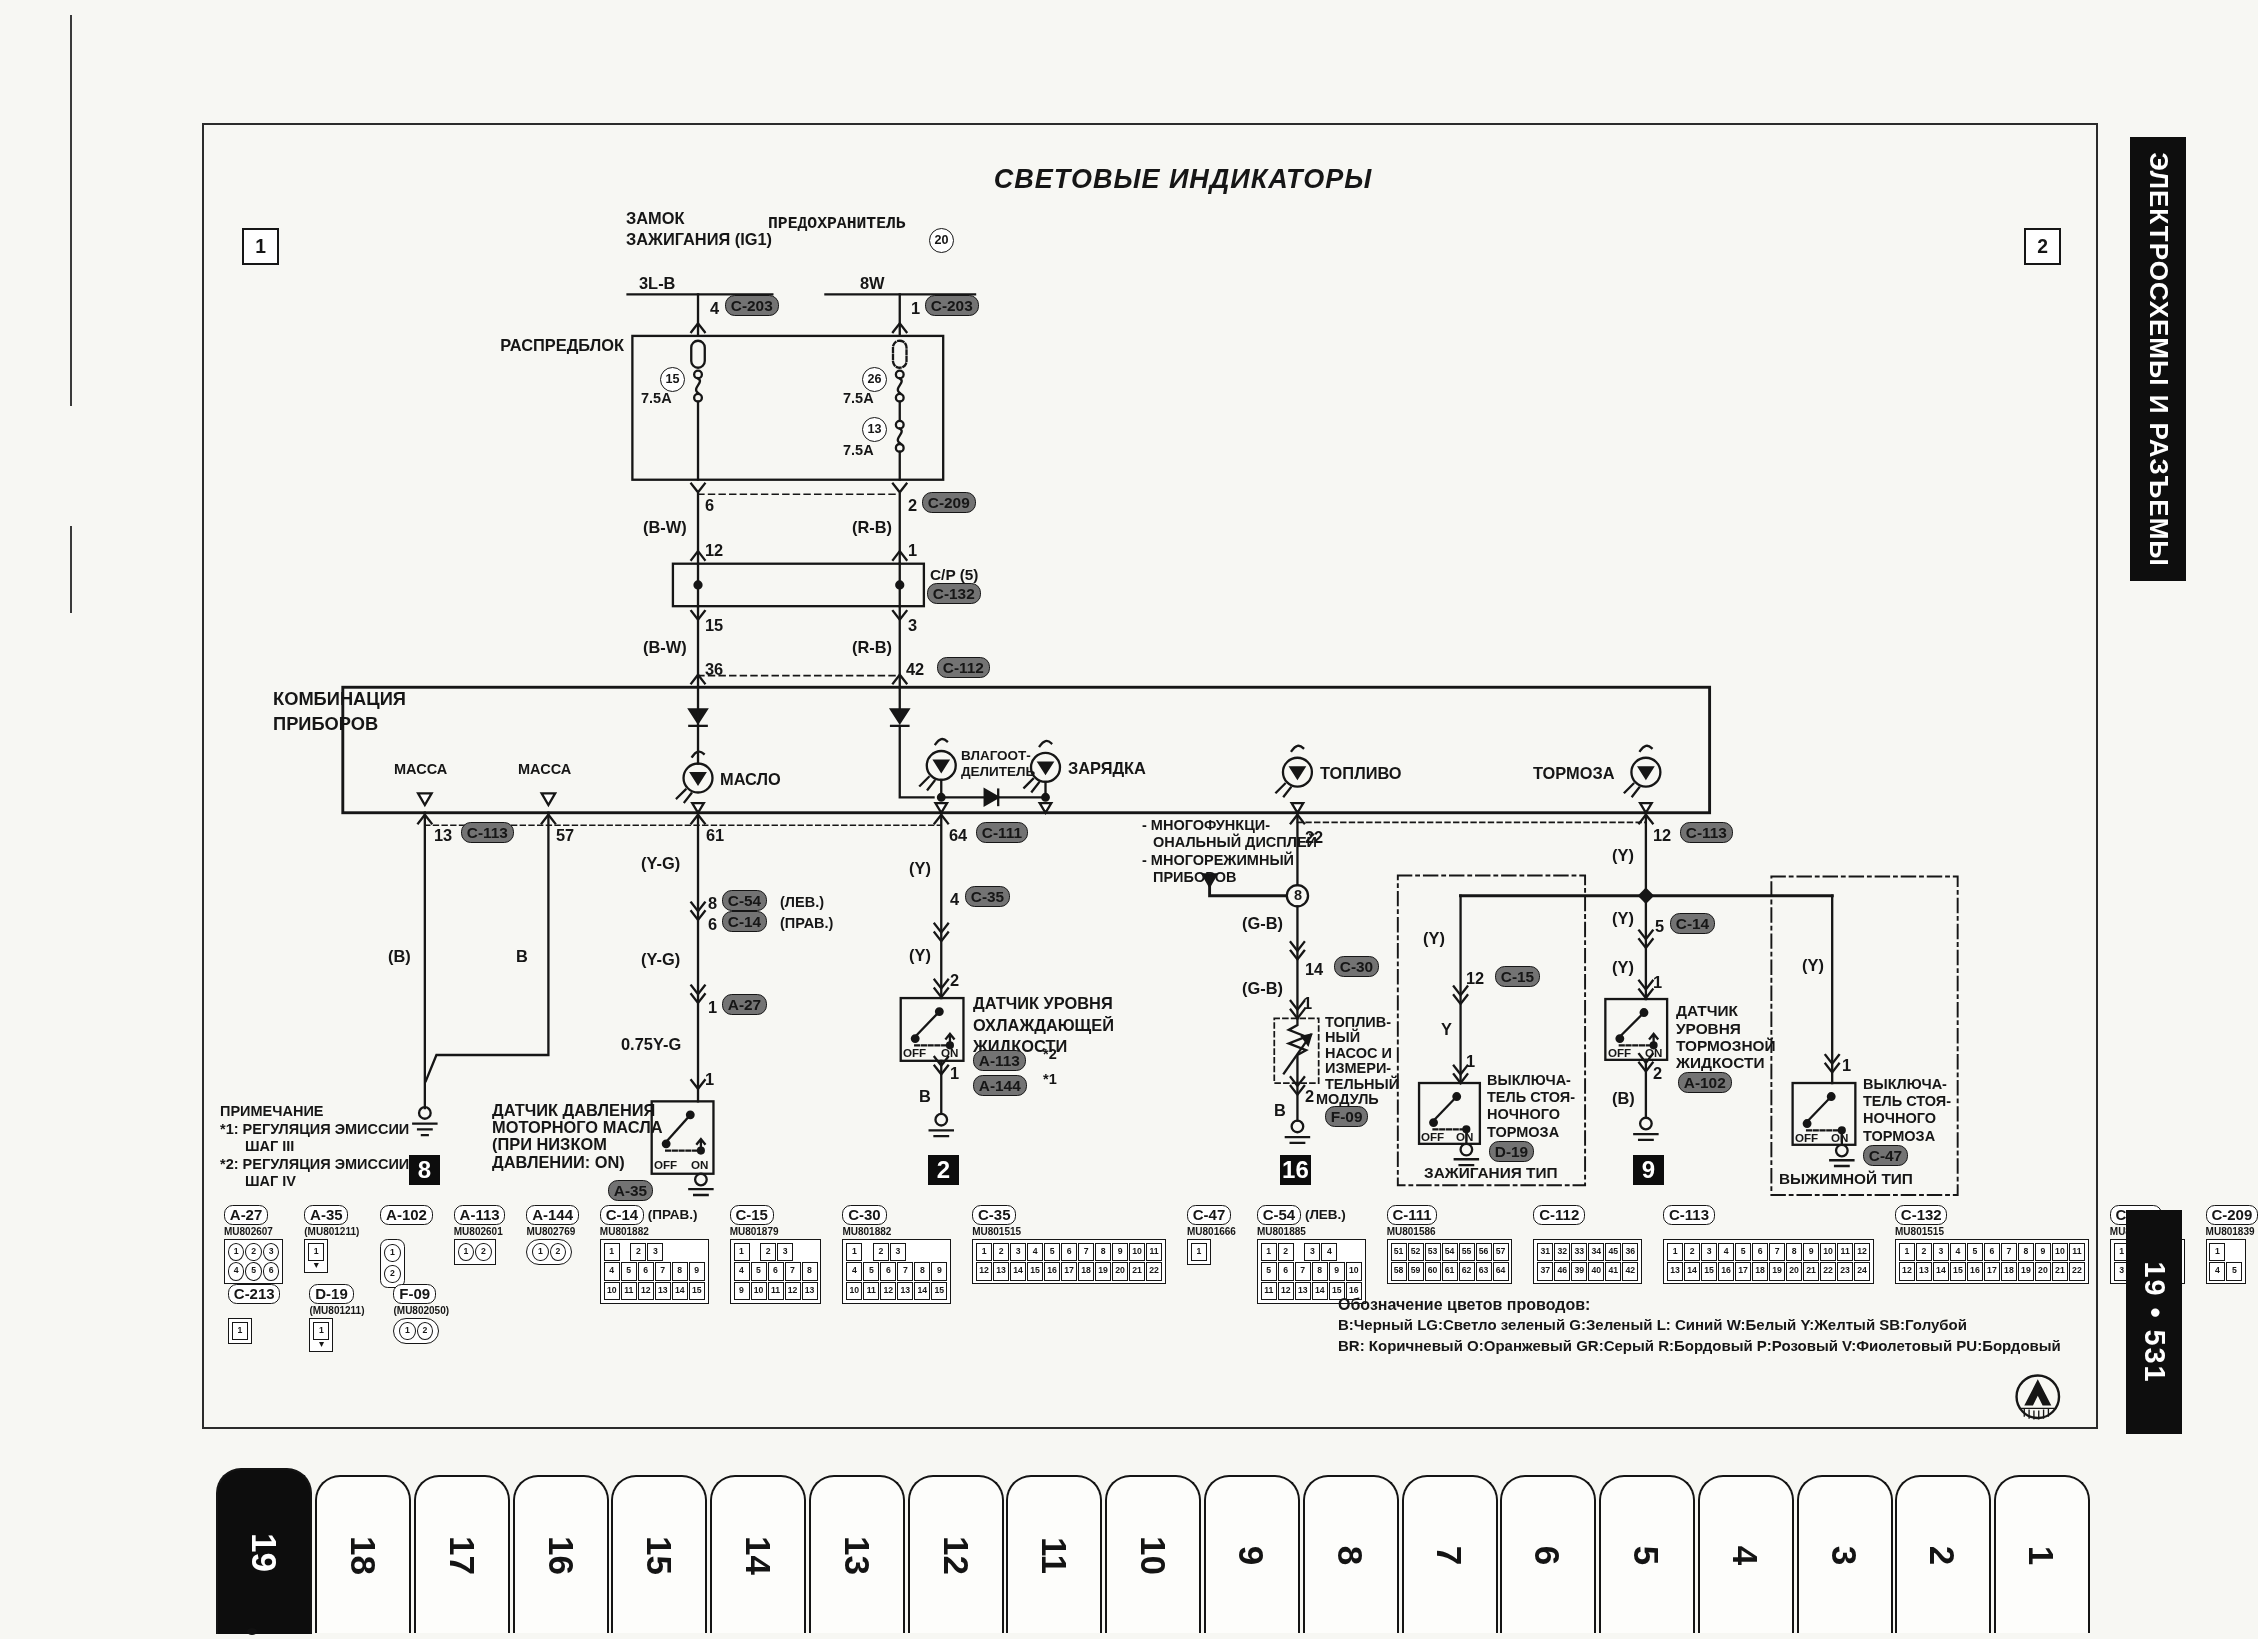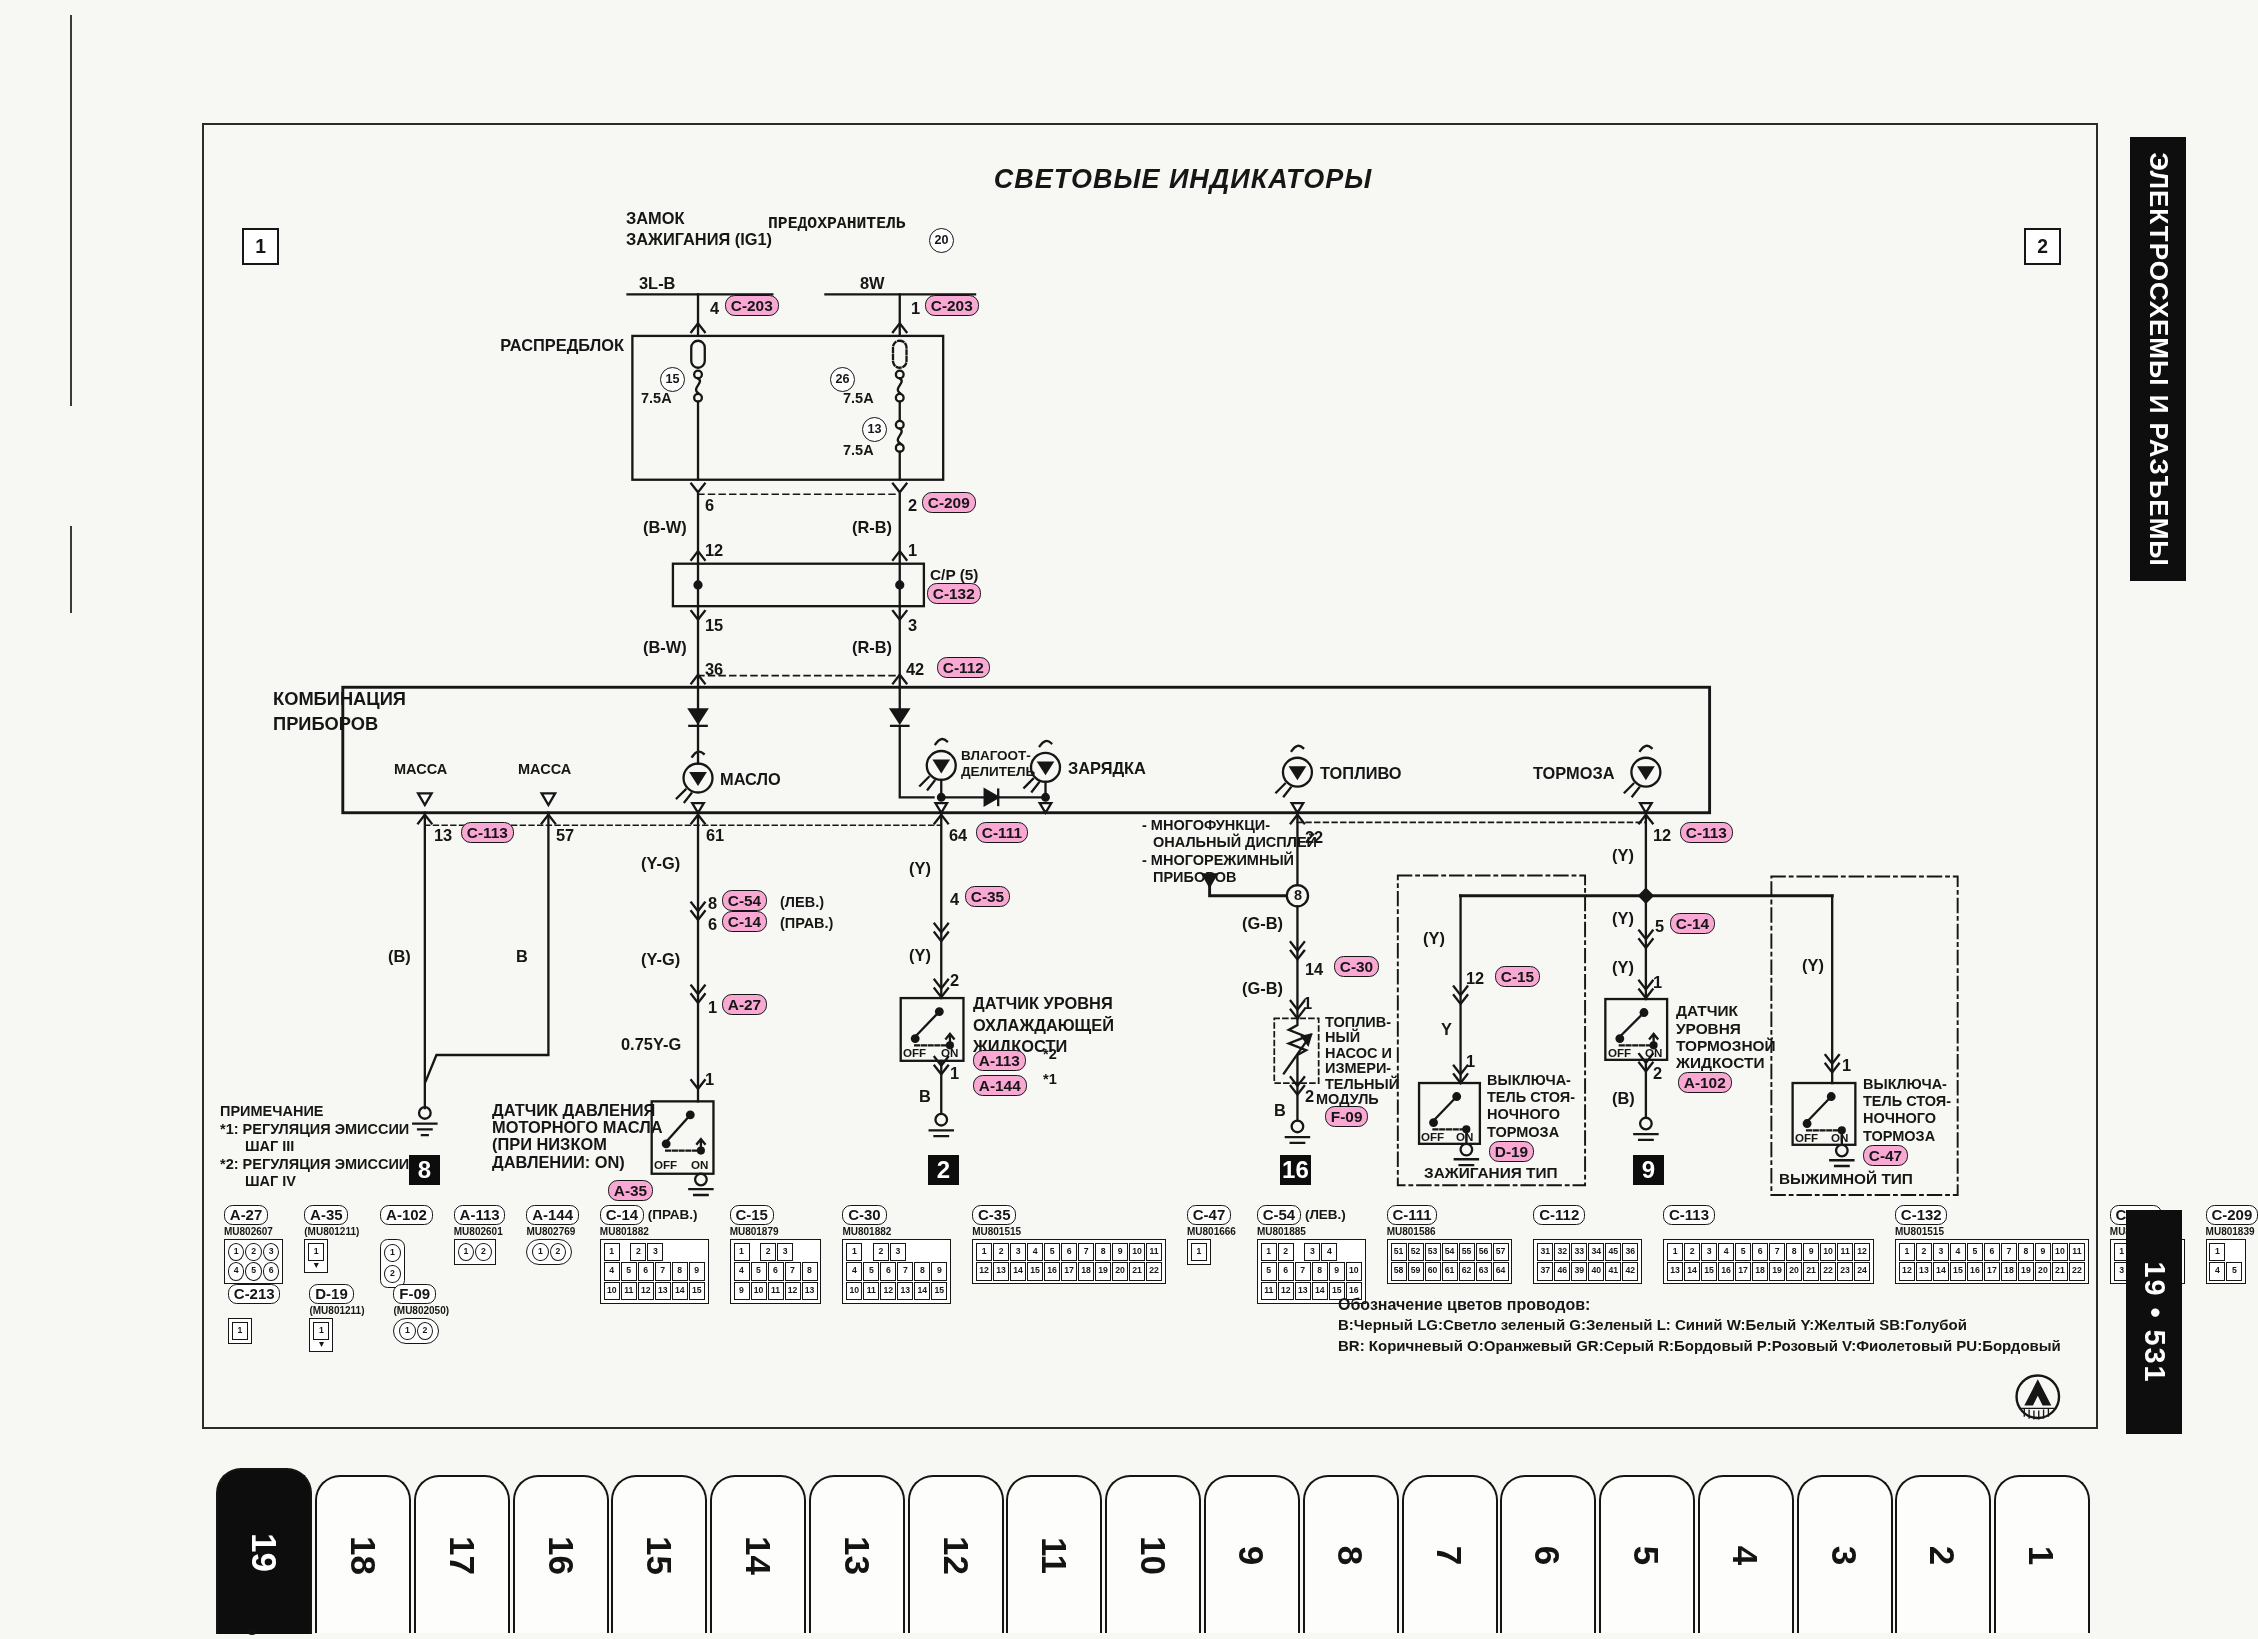--- a/index.html
+++ b/index.html
@@ -2,21 +2,21 @@
 <html><head>
 <meta charset="utf-8">
 <style>
   html,body{margin:0;padding:0;background:#e8e8e4;}
   #page{position:relative;width:2258px;height:1639px;background:#f7f7f3;overflow:hidden;
         font-family:"Liberation Sans",sans-serif;color:#161616;}
   .abs{position:absolute;}
   .t{position:absolute;font:700 16.4px/1.12 "Liberation Sans",sans-serif;color:#161616;white-space:nowrap;}
   .s14{font-size:13.5px;} .s15{font-size:14.5px;} .s16{font-size:15.4px;} .s19{font-size:18.3px;}
   .pl{position:absolute;border:1.9px solid #161616;border-radius:9.7px;padding:0 4.8px;
-      font:700 15.4px/19.3px "Liberation Sans",sans-serif;background:#f9a8d4;white-space:nowrap;}
+      font:700 15.4px/19.3px "Liberation Sans",sans-serif;background:#737373;white-space:nowrap;}
   .cn{position:absolute;width:23px;height:23px;border:1.9px solid #161616;border-radius:50%;
       background:#fff;text-align:center;font:700 12.6px/23px "Liberation Sans",sans-serif;}
   .gb{position:absolute;min-width:27px;height:30px;background:#0d0d0d;color:#fff;
       text-align:center;font:800 24px/30px "Liberation Sans",sans-serif;padding:0 1.9px;}
   .sw{position:absolute;font:700 11.6px/11.6px "Liberation Sans",sans-serif;}
   .frame{position:absolute;left:202px;top:123px;width:1892px;height:1302px;border:2.4px solid #2b2b2b;}
   .markbox{position:absolute;width:33px;height:33px;border:2.1px solid #161616;background:#fff;
       text-align:center;font:700 19.3px/33px "Liberation Sans",sans-serif;}
   #title{position:absolute;left:985px;top:166px;width:396px;text-align:center;
       font:800 italic 27px/1 "Liberation Sans",sans-serif;letter-spacing:1px;}
@@ -254,21 +254,21 @@
   <div class="t" style="left:639px;top:274px;">3L-B</div>
   <div class="t" style="left:860px;top:274px;">8W</div>
   <div class="t" style="left:710px;top:299px;">4</div>
   <div class="pl" style="left:725px;top:295px;">C-203</div>
   <div class="t" style="left:911px;top:299px;">1</div>
   <div class="pl" style="left:925px;top:295px;">C-203</div>
 
   <div class="t" style="left:500px;top:336px;width:124px;text-align:right;">РАСПРЕДБЛОК</div>
   <div class="cn" style="left:660px;top:367px;">15</div>
   <div class="t" style="left:641px;top:390px;font-size:14.5px;">7.5A</div>
-  <div class="cn" style="left:830px;top:367px;">26</div>
+  <div class="cn" style="left:862px;top:367px;">26</div>
   <div class="t" style="left:843px;top:390px;font-size:14.5px;">7.5A</div>
   <div class="cn" style="left:862px;top:417px;">13</div>
   <div class="t" style="left:843px;top:442px;font-size:14.5px;">7.5A</div>
 
   <div class="t" style="left:705px;top:496px;">6</div>
   <div class="t" style="left:908px;top:496px;">2</div>
   <div class="pl" style="left:922px;top:492px;">C-209</div>
   <div class="t" style="left:643px;top:518px;">(B-W)</div>
   <div class="t" style="left:852px;top:518px;">(R-B)</div>
   <div class="t" style="left:705px;top:541px;">12</div>

